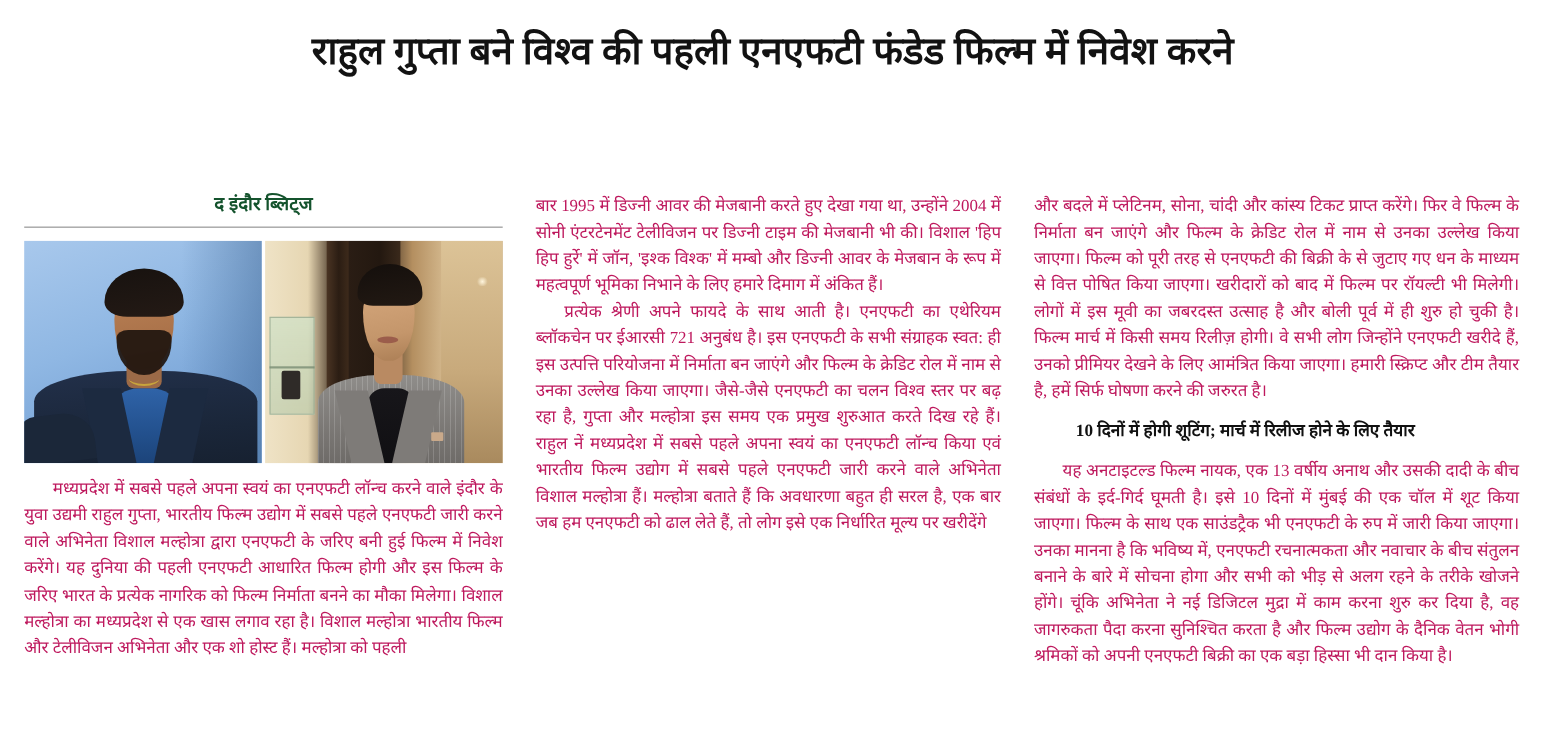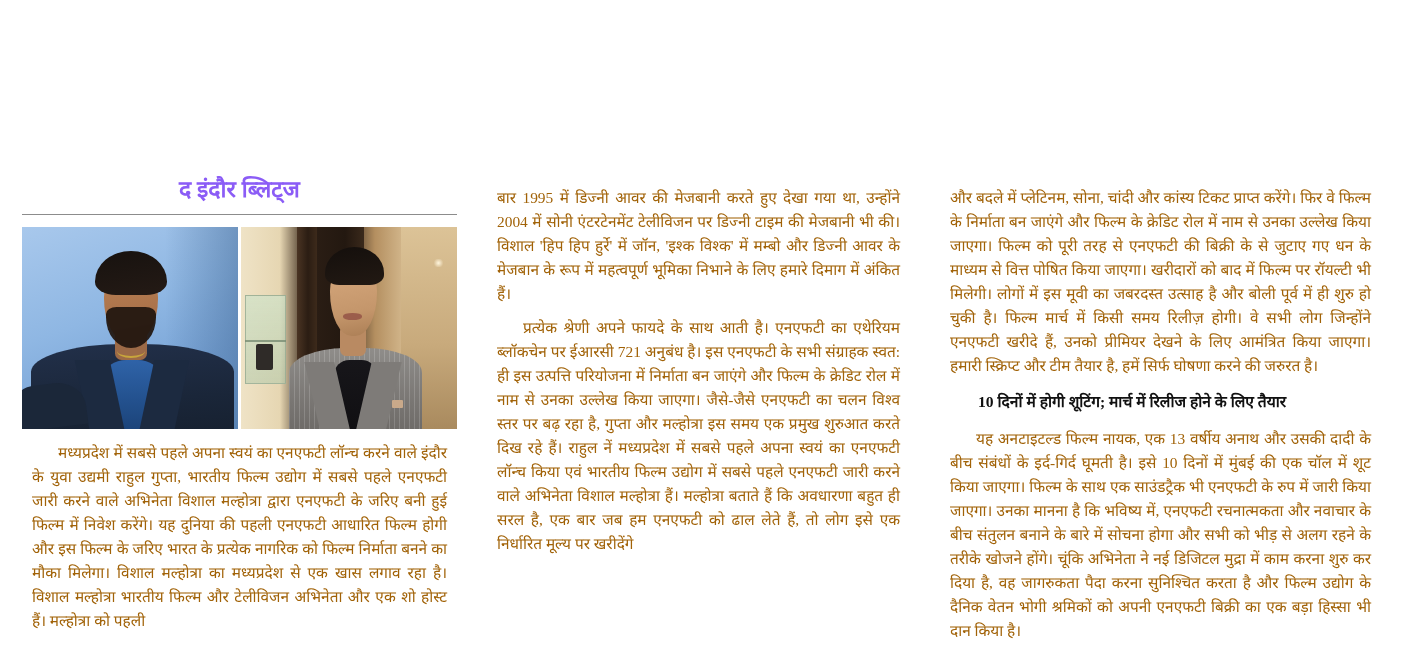--- a/index.html
+++ b/index.html
@@ -54,23 +54,23 @@
     box-sizing: border-box;
     position: relative;
   }
   .col-1 { padding-right: 18px; }
   .col-2 { padding-right: 18px; padding-left: 12px; }
   .col-3 { padding-left: 12px; }
 
   
   .byline {
     text-align: center;
-    font-size: 23px;
+    font-size: 17px;
     font-weight: 700;
-    color: #8b5cf6;
+    color: #14532d;
     margin: 0;
     padding: 0 0 6px 0;
     line-height: 1.2;
   }
   .byline-rule {
     height: 1px;
     background: #8c8c8c;
     margin: 4px 0 12px 0;
     width: 100%;
   }
@@ -228,27 +228,27 @@
     position: absolute; left: 47%; top: 43%; width: 9%; height: 3%;
     background: #9b5d4b; border-radius: 50%;
   }
   .pb-pocketsq {
     position: absolute; left: 70%; bottom: 10%; width: 5%; height: 4%;
     background: #c9a98a; border-radius: 1px;
   }
 
   
   .para {
-    margin: 10px;
+    margin: 0;
     font-size: 15.4px;
     line-height: 1.56;
     text-align: justify;
     text-justify: inter-word;
     text-indent: 26px;
-    color: #a16207;
+    color: #be185d;
     font-family: "Liberation Serif", "DejaVu Serif", serif;
     hyphens: none;
   }
   .para + .para { margin-top: 0; }
   .para.noindent { text-indent: 0; }
   .subhead {
     margin: 12px;
     font-size: 15.6px;
     line-height: 1.56;
     font-weight: 700;
@@ -257,20 +257,21 @@
     color: #111111;
   }
   .b { font-weight: 700; }
 </style>
 </head>
 <body>
 
 <div class="page">
 
   <h1 class="headline">
+    <span class="hl-line">राहुल गुप्ता बने विश्व की पहली एनएफटी फंडेड फिल्म में निवेश करने</span>
   </h1>
 
   <div class="columns">
 
     <div class="col col-1">
 
       <div class="byline">द इंदौर ब्लिट्ज</div>
       <div class="byline-rule"></div>
 
       <div class="photo-row">

